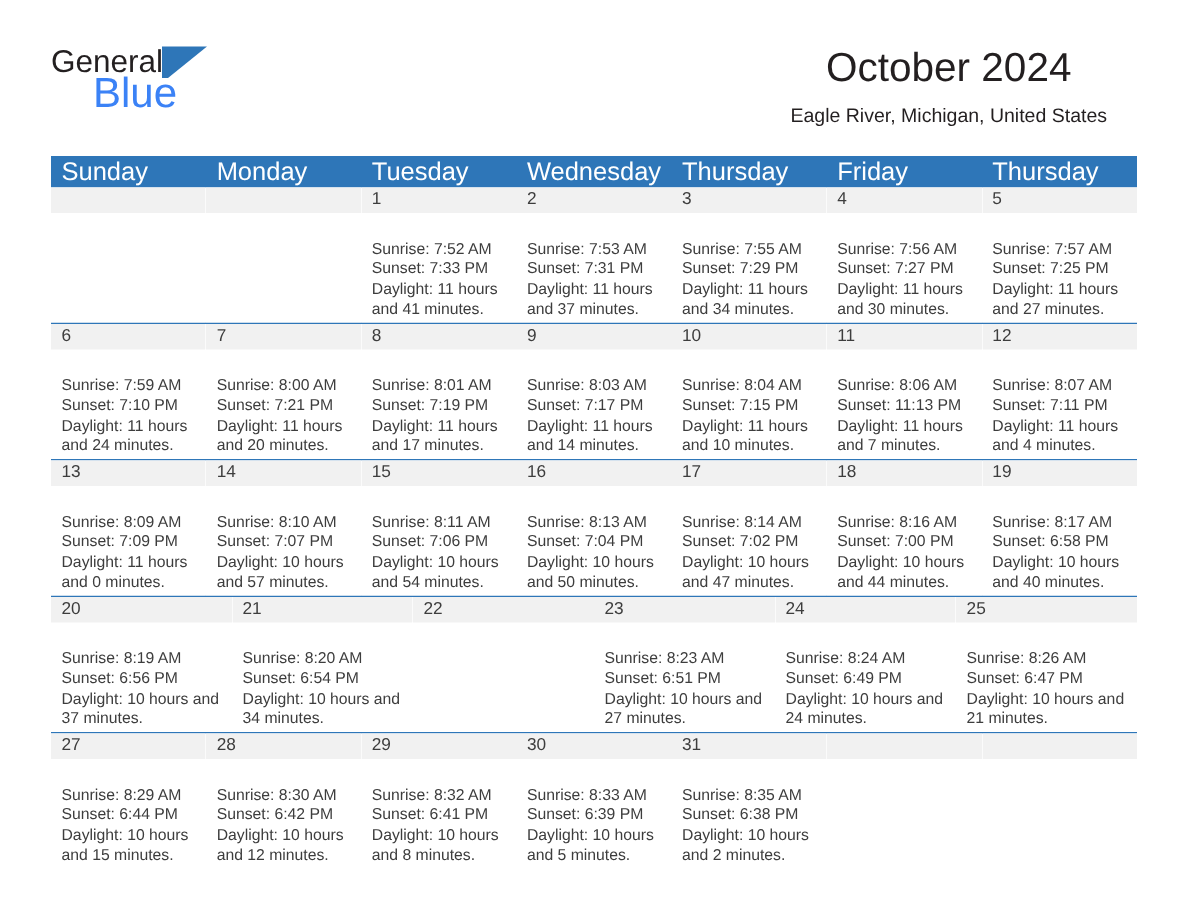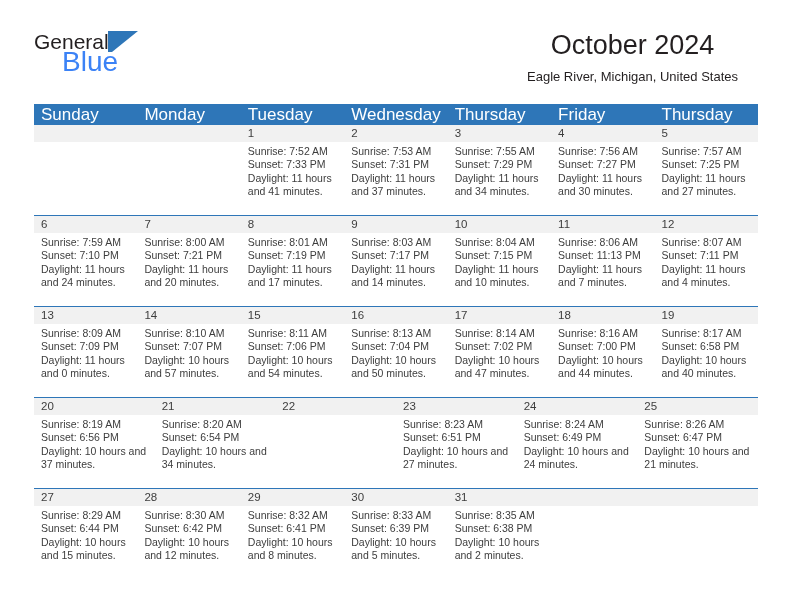--- a/index.html
+++ b/index.html
@@ -149,21 +149,21 @@
     color: #3d3d3d;
     line-height: 17px;
     padding-left: 7px;
     box-sizing: border-box;
   }
   .day-cell.empty .day-number {
     background: #f1f1f1;
   }
 
   .day-info {
-    padding: 3px 6px 0 7px;
+    padding: 18px 6px 0 7px;
     font-size: 10.5px;
     color: #3d3d3d;
     line-height: 13.3px;
   }
   .day-info div {
     white-space: nowrap;
   }
   .day-info .daylight-line {
     white-space: normal;
   }

